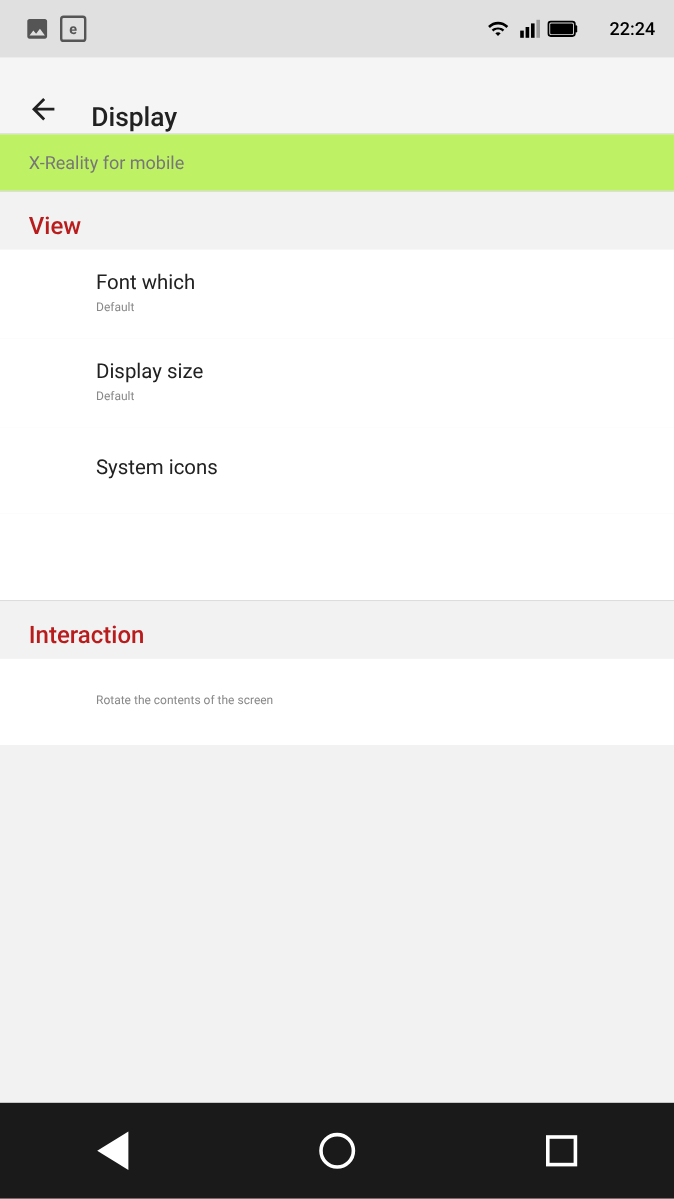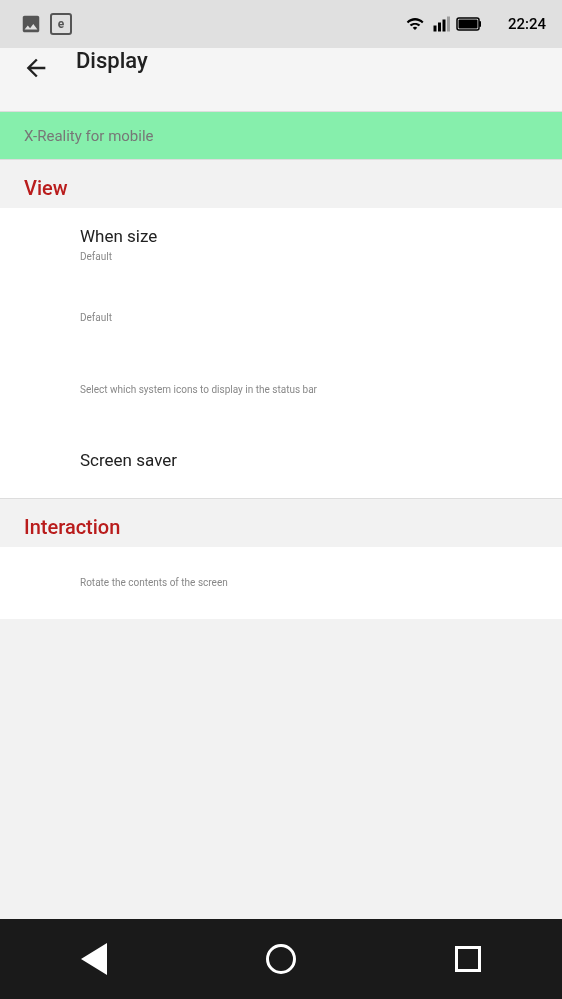--- a/index.html
+++ b/index.html
@@ -41,21 +41,21 @@
       color: #000;
       margin-left: 20px;
     }
 
     
     .app-bar {
       width: 100%;
       height: 64px;
       background: #f5f5f5;
       display: flex;
-      align-items: flex-start;
+      align-items: flex-end;
       padding: 0 16px;
       gap: 20px;
       border-bottom: 1px solid #ddd;
     }
 
     .back-button {
       cursor: pointer;
       display: flex;
       align-items: center;
       justify-content: center;
@@ -77,21 +77,21 @@
     }
 
     
     .content {
       background: #fff;
     }
 
     
     .sub-header {
       padding: 14px 24px;
-      background: #86efac;
+      background: #bef264;
     }
 
     .sub-header-text {
       font-size: 15px;
       color: #777;
     }
 
     
     .section-header {
       padding: 16px 24px 8px 24px;
@@ -224,34 +224,34 @@
   <span class="sub-header-text">X-Reality for mobile</span>
 </div>
 
 <div class="divider"></div>
 
 <div class="section-header">
   <span class="section-header-text">View</span>
 </div>
 
 <div class="setting-item">
-  <span class="setting-title">When size</span>
+  <span class="setting-title">Font which</span>
   <span class="setting-subtitle">Default</span>
 </div>
 
 <div class="setting-item">
+  <span class="setting-title">Display size</span>
   <span class="setting-subtitle">Default</span>
 </div>
 
 <div class="setting-item">
-  <span class="setting-subtitle">Select which system icons to display in the status bar</span>
-</div>
-
-<div class="setting-item">
-  <span class="setting-title">Screen saver</span>
+  <span class="setting-title">System icons</span>
+</div>
+
+<div class="setting-item">
 </div>
 
 <div class="divider"></div>
 
 <div class="section-header">
   <span class="section-header-text">Interaction</span>
 </div>
 
 <div class="setting-item">
   <span class="setting-subtitle">Rotate the contents of the screen</span>

